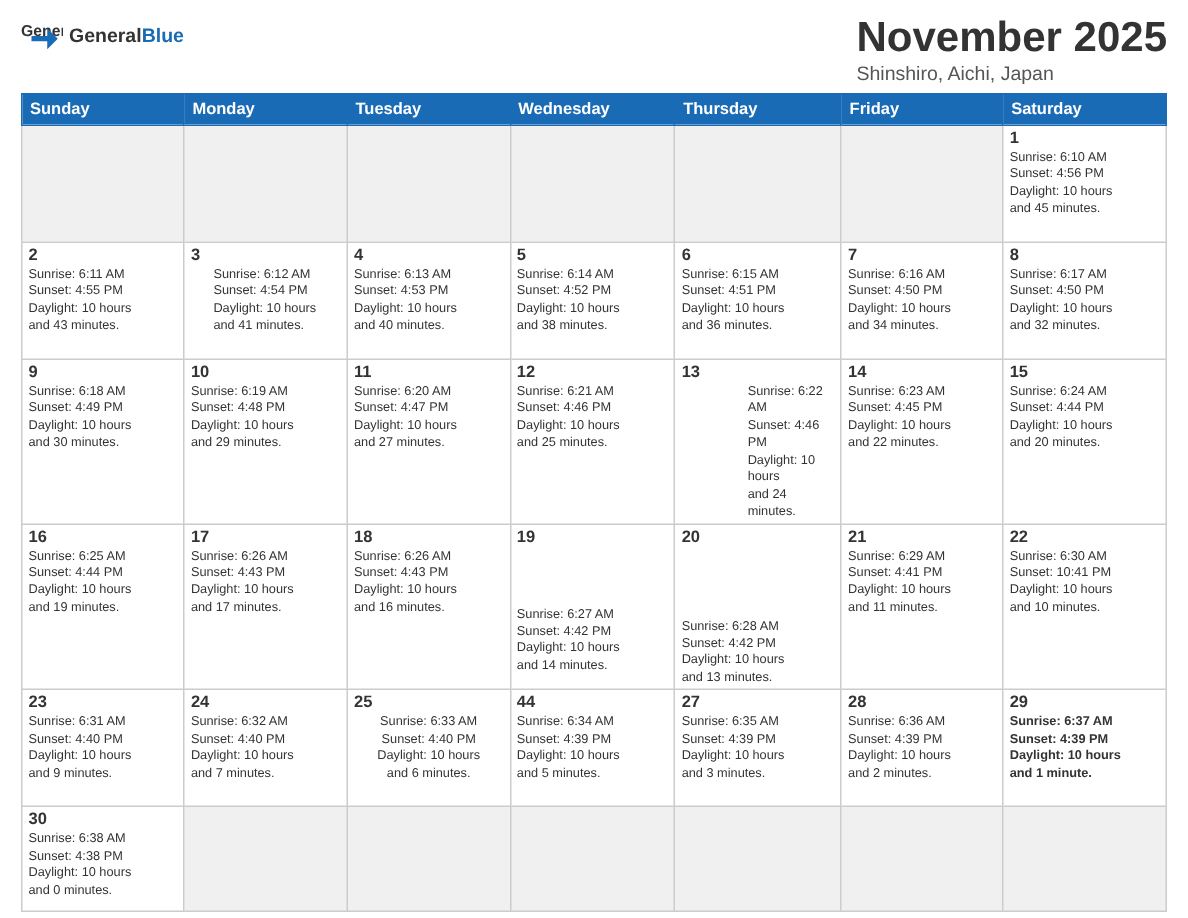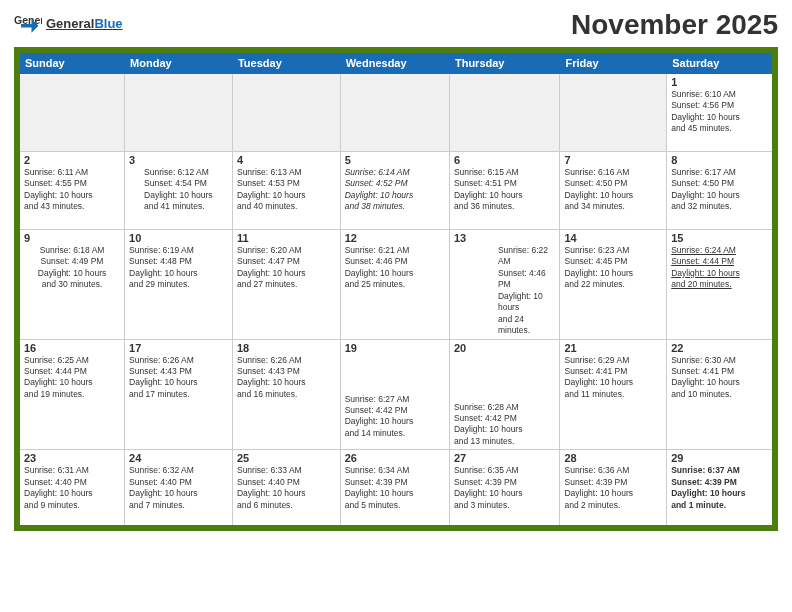--- a/index.html
+++ b/index.html
@@ -40,21 +40,21 @@
       color: #333;
       line-height: 1.1;
     }
     .subtitle {
       font-size: 13px;
       color: #555;
     }
     .calendar {
       width: 100%;
       border-collapse: collapse;
-      border: 6px solid #4d7c0f;
+      border: 1px solid #4d7c0f;
     }
     .calendar th {
       background-color: #1a6bb5;
       color: #fff;
       font-size: 11px;
       font-weight: bold;
       padding: 4px 5px;
       text-align: left;
       border: 1px solid #1a6bb5;
     }
@@ -90,27 +90,28 @@
 <body>
 
 <div class="page">
   <div class="header">
     <div class="logo">
       <svg class="logo-icon" viewBox="0 0 32 32">
         <text x="0" y="16" font-size="12" font-weight="bold" fill="#333">General</text>
         <polygon points="8,20 20,20 20,26 28,18 20,10 20,16 8,16" fill="#1a6bb5"></polygon>
       </svg>
       <div>
-        <div style="font-size:13px;font-weight:bold;color:#333;line-height:1.1;text-decoration:underline;">
+        <div style="font-size:13px;font-weight:bold;color:#333;line-height:1.1;">
           <span style="color:#333;">General</span><span style="color:#1a6bb5;">Blue</span>
         </div>
       </div>
     </div>
     <div class="title-block">
       <div class="month-title">November 2025</div>
+      <div class="subtitle">Shinshiro, Aichi, Japan</div>
     </div>
   </div>
 
   <table class="calendar">
     <thead>
       <tr>
       <th>Sunday</th>
           <th>Monday</th>
           <th>Tuesday</th>
           <th>Wednesday</th>
@@ -152,21 +153,21 @@
           </td>
           <td>
             <div class="day-number">4</div>
             <div class="day-info" style="white-space: pre-line;">Sunrise: 6:13 AM
 Sunset: 4:53 PM
 Daylight: 10 hours
 and 40 minutes.</div>
           </td>
           <td>
             <div class="day-number">5</div>
-            <div class="day-info" style="white-space: pre-line; font-style: italic;">Sunrise: 6:14 AM
+            <div class="day-info" style="white-space: pre-line;">Sunrise: 6:14 AM
 Sunset: 4:52 PM
 Daylight: 10 hours
 and 38 minutes.</div>
           </td>
           <td>
             <div class="day-number">6</div>
             <div class="day-info" style="white-space: pre-line;">Sunrise: 6:15 AM
 Sunset: 4:51 PM
 Daylight: 10 hours
 and 36 minutes.</div>
@@ -182,21 +183,21 @@
             <div class="day-number">8</div>
             <div class="day-info" style="white-space: pre-line;">Sunrise: 6:17 AM
 Sunset: 4:50 PM
 Daylight: 10 hours
 and 32 minutes.</div>
           </td>
         </tr>
         <tr>
           <td>
             <div class="day-number">9</div>
-            <div class="day-info" style="white-space: pre-line; text-align: center;">Sunrise: 6:18 AM
+            <div class="day-info" style="white-space: pre-line;">Sunrise: 6:18 AM
 Sunset: 4:49 PM
 Daylight: 10 hours
 and 30 minutes.</div>
           </td>
           <td>
             <div class="day-number">10</div>
             <div class="day-info" style="white-space: pre-line;">Sunrise: 6:19 AM
 Sunset: 4:48 PM
 Daylight: 10 hours
 and 29 minutes.</div>
@@ -224,21 +225,21 @@
           </td>
           <td>
             <div class="day-number">14</div>
             <div class="day-info" style="white-space: pre-line;">Sunrise: 6:23 AM
 Sunset: 4:45 PM
 Daylight: 10 hours
 and 22 minutes.</div>
           </td>
           <td>
             <div class="day-number">15</div>
-            <div class="day-info" style="white-space: pre-line; text-decoration: underline;">Sunrise: 6:24 AM
+            <div class="day-info" style="white-space: pre-line;">Sunrise: 6:24 AM
 Sunset: 4:44 PM
 Daylight: 10 hours
 and 20 minutes.</div>
           </td>
         </tr>
         <tr>
           <td>
             <div class="day-number">16</div>
             <div class="day-info" style="white-space: pre-line;">Sunrise: 6:25 AM
 Sunset: 4:44 PM
@@ -276,21 +277,21 @@
           <td>
             <div class="day-number">21</div>
             <div class="day-info" style="white-space: pre-line;">Sunrise: 6:29 AM
 Sunset: 4:41 PM
 Daylight: 10 hours
 and 11 minutes.</div>
           </td>
           <td>
             <div class="day-number">22</div>
             <div class="day-info" style="white-space: pre-line;">Sunrise: 6:30 AM
-Sunset: 4:41 PM
+Sunset: 10:41 PM
 Daylight: 10 hours
 and 10 minutes.</div>
           </td>
         </tr>
         <tr>
           <td>
             <div class="day-number">23</div>
             <div class="day-info" style="white-space: pre-line;">Sunrise: 6:31 AM
 Sunset: 4:40 PM
 Daylight: 10 hours
@@ -298,27 +299,27 @@
           </td>
           <td>
             <div class="day-number">24</div>
             <div class="day-info" style="white-space: pre-line;">Sunrise: 6:32 AM
 Sunset: 4:40 PM
 Daylight: 10 hours
 and 7 minutes.</div>
           </td>
           <td>
             <div class="day-number">25</div>
-            <div class="day-info" style="white-space: pre-line;">Sunrise: 6:33 AM
+            <div class="day-info" style="white-space: pre-line; text-align: center;">Sunrise: 6:33 AM
 Sunset: 4:40 PM
 Daylight: 10 hours
 and 6 minutes.</div>
           </td>
           <td>
-            <div class="day-number">26</div>
+            <div class="day-number">44</div>
             <div class="day-info" style="white-space: pre-line;">Sunrise: 6:34 AM
 Sunset: 4:39 PM
 Daylight: 10 hours
 and 5 minutes.</div>
           </td>
           <td>
             <div class="day-number">27</div>
             <div class="day-info" style="white-space: pre-line;">Sunrise: 6:35 AM
 Sunset: 4:39 PM
 Daylight: 10 hours
@@ -331,16 +332,31 @@
 Daylight: 10 hours
 and 2 minutes.</div>
           </td>
           <td>
             <div class="day-number">29</div>
             <div class="day-info" style="white-space: pre-line; font-weight: bold;">Sunrise: 6:37 AM
 Sunset: 4:39 PM
 Daylight: 10 hours
 and 1 minute.</div>
           </td>
+        </tr>
+        <tr class="last-row">
+          <td>
+            <div class="day-number">30</div>
+            <div class="day-info" style="white-space: pre-line;">Sunrise: 6:38 AM
+Sunset: 4:38 PM
+Daylight: 10 hours
+and 0 minutes.</div>
+          </td>
+          <td class="empty"></td>
+          <td class="empty"></td>
+          <td class="empty"></td>
+          <td class="empty"></td>
+          <td class="empty"></td>
+          <td class="empty"></td>
         </tr>
       </tbody>
   </table>
 </div>
 
 </body></html>

